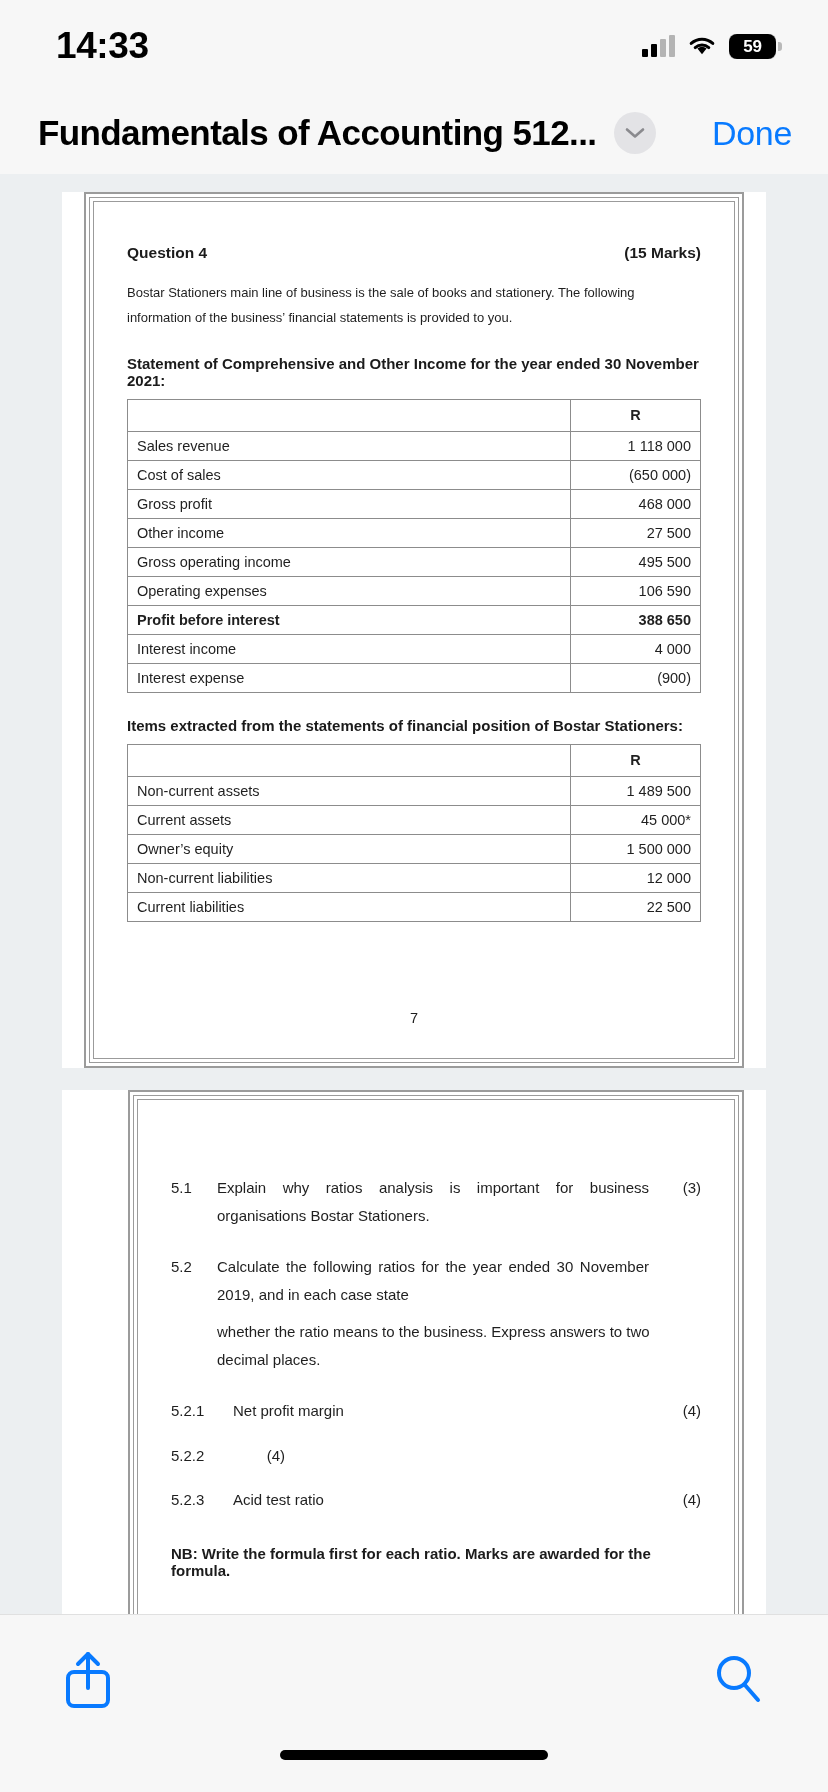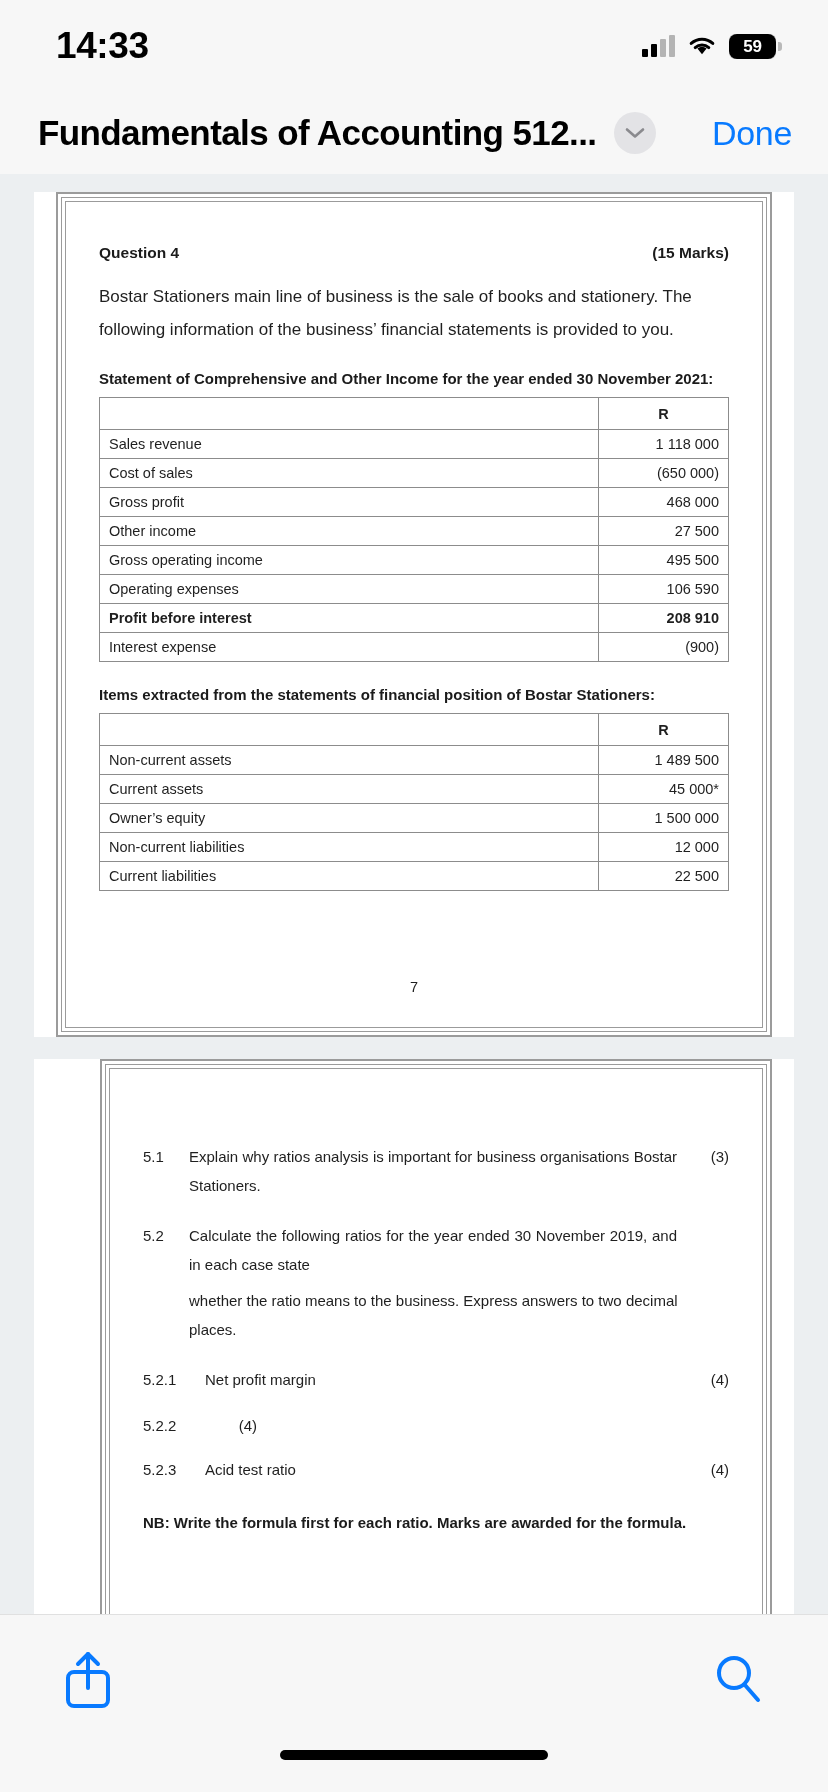--- a/index.html
+++ b/index.html
@@ -90,21 +90,21 @@
   .docarea {
     flex: 1 1 auto;
     background: #eceff1;
     overflow: hidden;
     position: relative;
     padding: 0 8px;
   }
   .page {
     background: #ffffff;
     margin: 0 auto;
-    width: 760px;
+    width: 704px;
     position: relative;
   }
   .page + .page { margin-top: 22px; padding-left: 44px; }
   .page-inner {
     border: 2px solid #9b9b9b;
     margin: 18px 22px;
     padding: 3px;
     background: #fff;
     min-height: 100px;
   }
@@ -119,21 +119,21 @@
     height: 100%;
   }
 
   .qhead {
     display: flex; justify-content: space-between;
     align-items: baseline;
     font-size: 15.5px; font-weight: 700; color: #1b1b1b;
     margin-top: 16px;
   }
   .body-text {
-    font-size: 17px; color: #1f1f1f;
+    font-size: 13px; color: #1f1f1f;
     line-height: 1.95; margin-top: 18px;
   }
   .subhead {
     font-size: 15px; font-weight: 700; color: #1b1b1b;
     margin-top: 24px; margin-bottom: 10px;
   }
 
   table.fin {
     border-collapse: collapse;
     width: 100%;
@@ -284,21 +284,25 @@
                   <tr>
                     <td class="label">Gross operating income</td>
                     <td class="val">495 500</td>
                   </tr>
                   <tr>
                     <td class="label">Operating expenses</td>
                     <td class="val">106 590</td>
                   </tr>
                   <tr class="bold">
                     <td class="label">Profit before interest</td>
-                    <td class="val">208 910</td>
+                    <td class="val">388 650</td>
+                  </tr>
+                  <tr>
+                    <td class="label">Interest income</td>
+                    <td class="val">4 000</td>
                   </tr>
                   <tr>
                     <td class="label">Interest expense</td>
                     <td class="val">(900)</td>
                   </tr>
                 </tbody>
             </table>
 
             <div class="subhead">Items extracted from the statements of  financial position of Bostar Stationers:</div>
 

